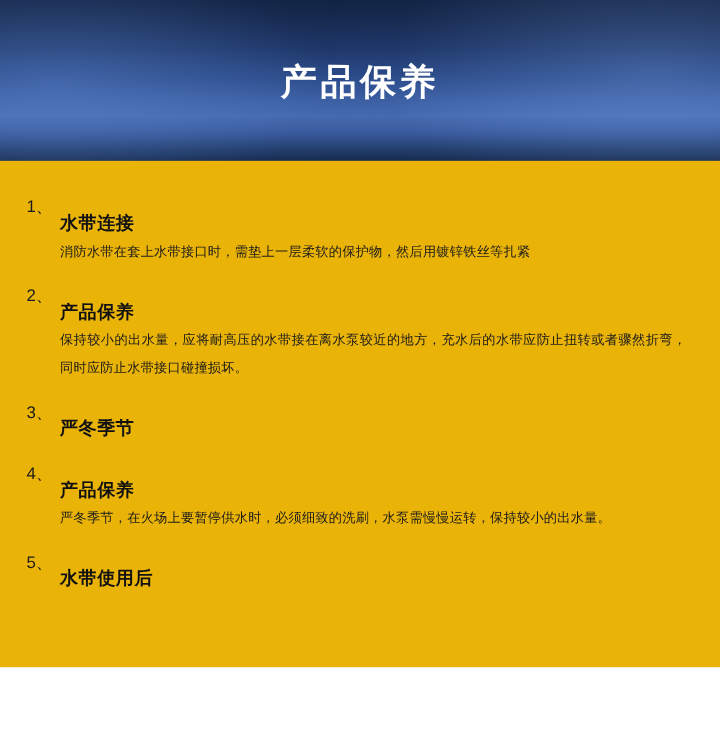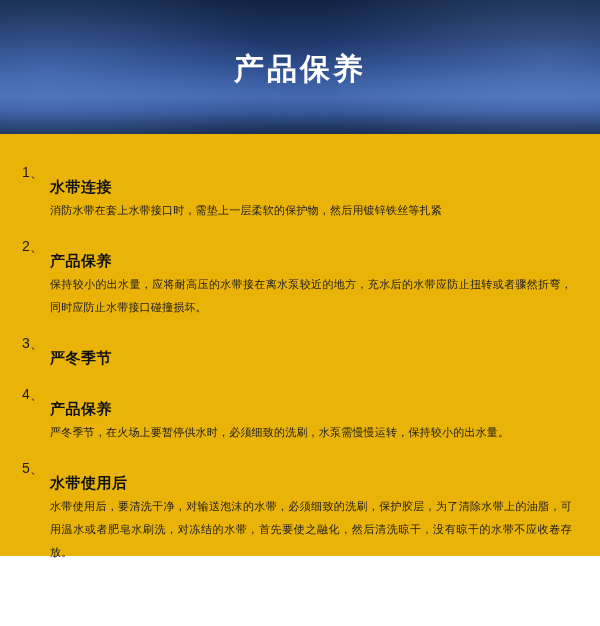--- a/index.html
+++ b/index.html
@@ -148,17 +148,16 @@
         <span class="item-title">产品保养</span>
       </div>
       <div class="item-body">严冬季节，在火场上要暂停供水时，必须细致的洗刷，水泵需慢慢运转，保持较小的出水量。</div>
     </div>
 
     <div class="item">
       <div class="item-head">
         <span class="item-num">5、</span>
         <span class="item-title">水带使用后</span>
       </div>
-      <div class="item-body">水带使用后，要清洗干净，对输送泡沫的水带，必须细致的洗刷，保护胶层，为了清除水带上的油脂，可用温水或者肥皂水刷洗，对冻结的水带，首先要使之融化，然后清洗晾干，没有晾干的水带不应收卷存放。</div>
     </div>
 
   </div>
 </div>
 
 </body></html>

